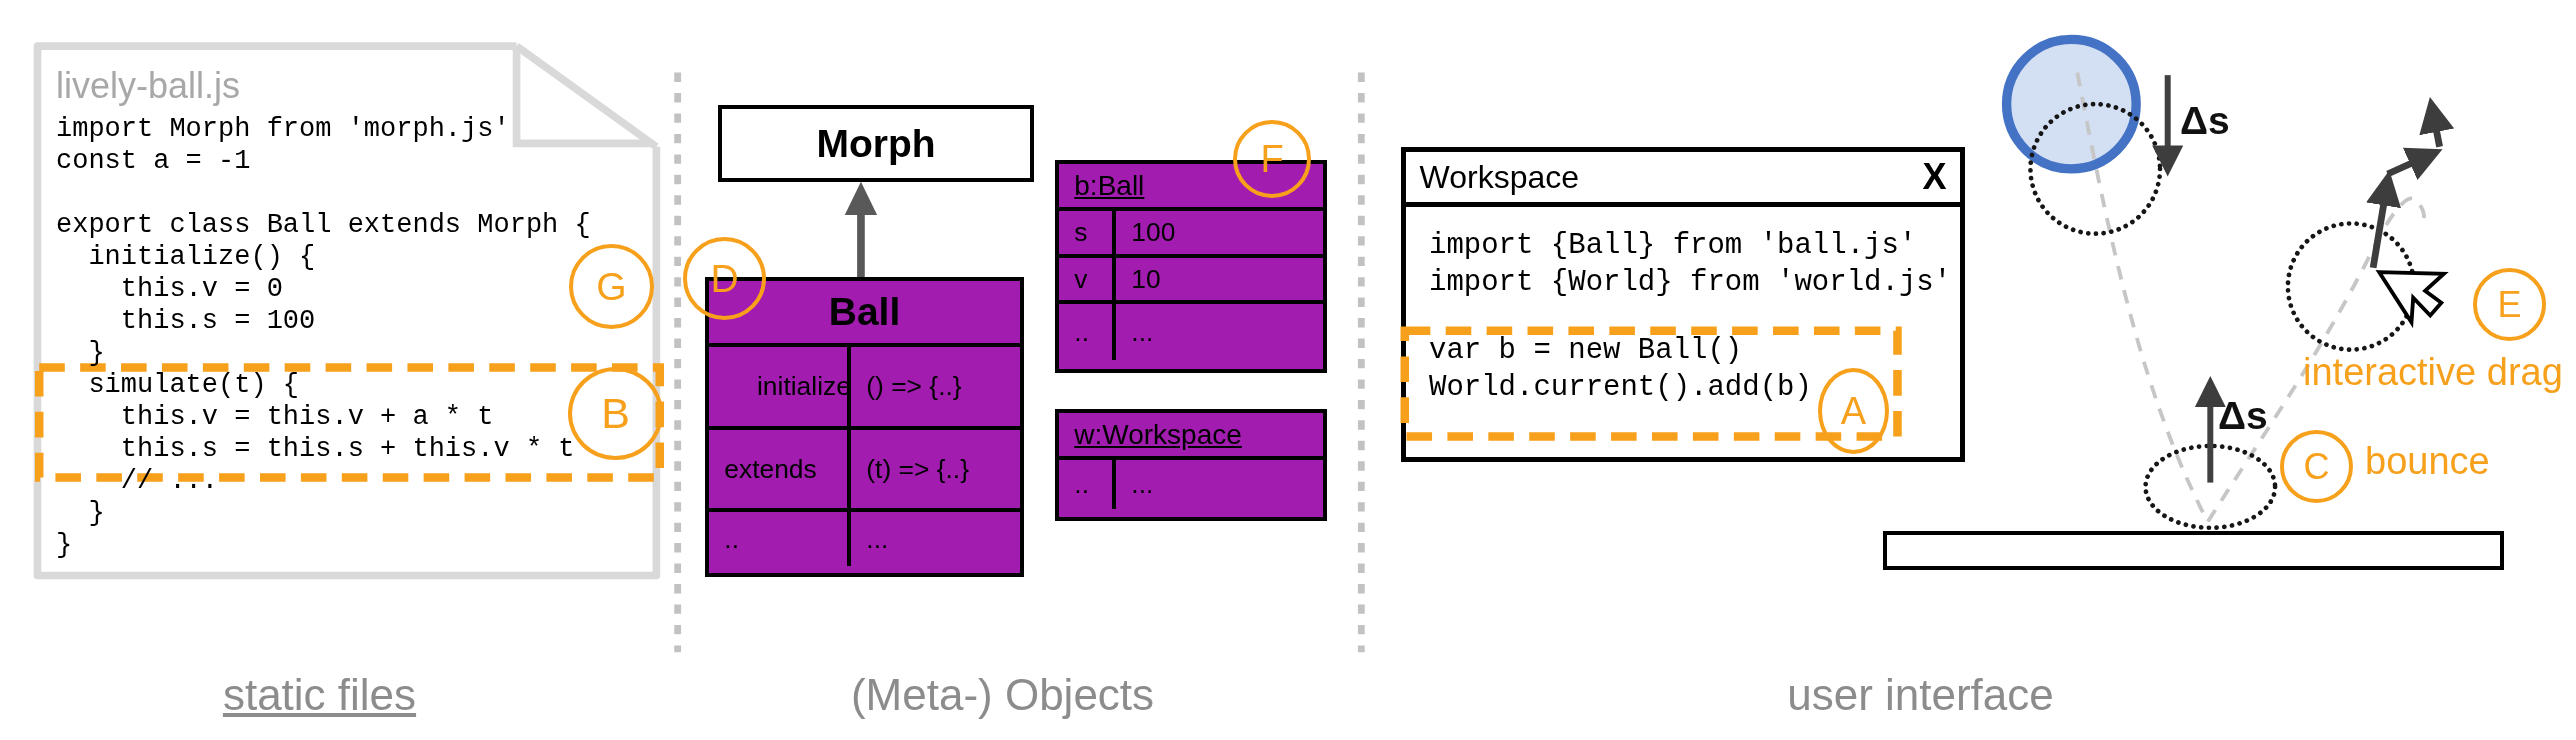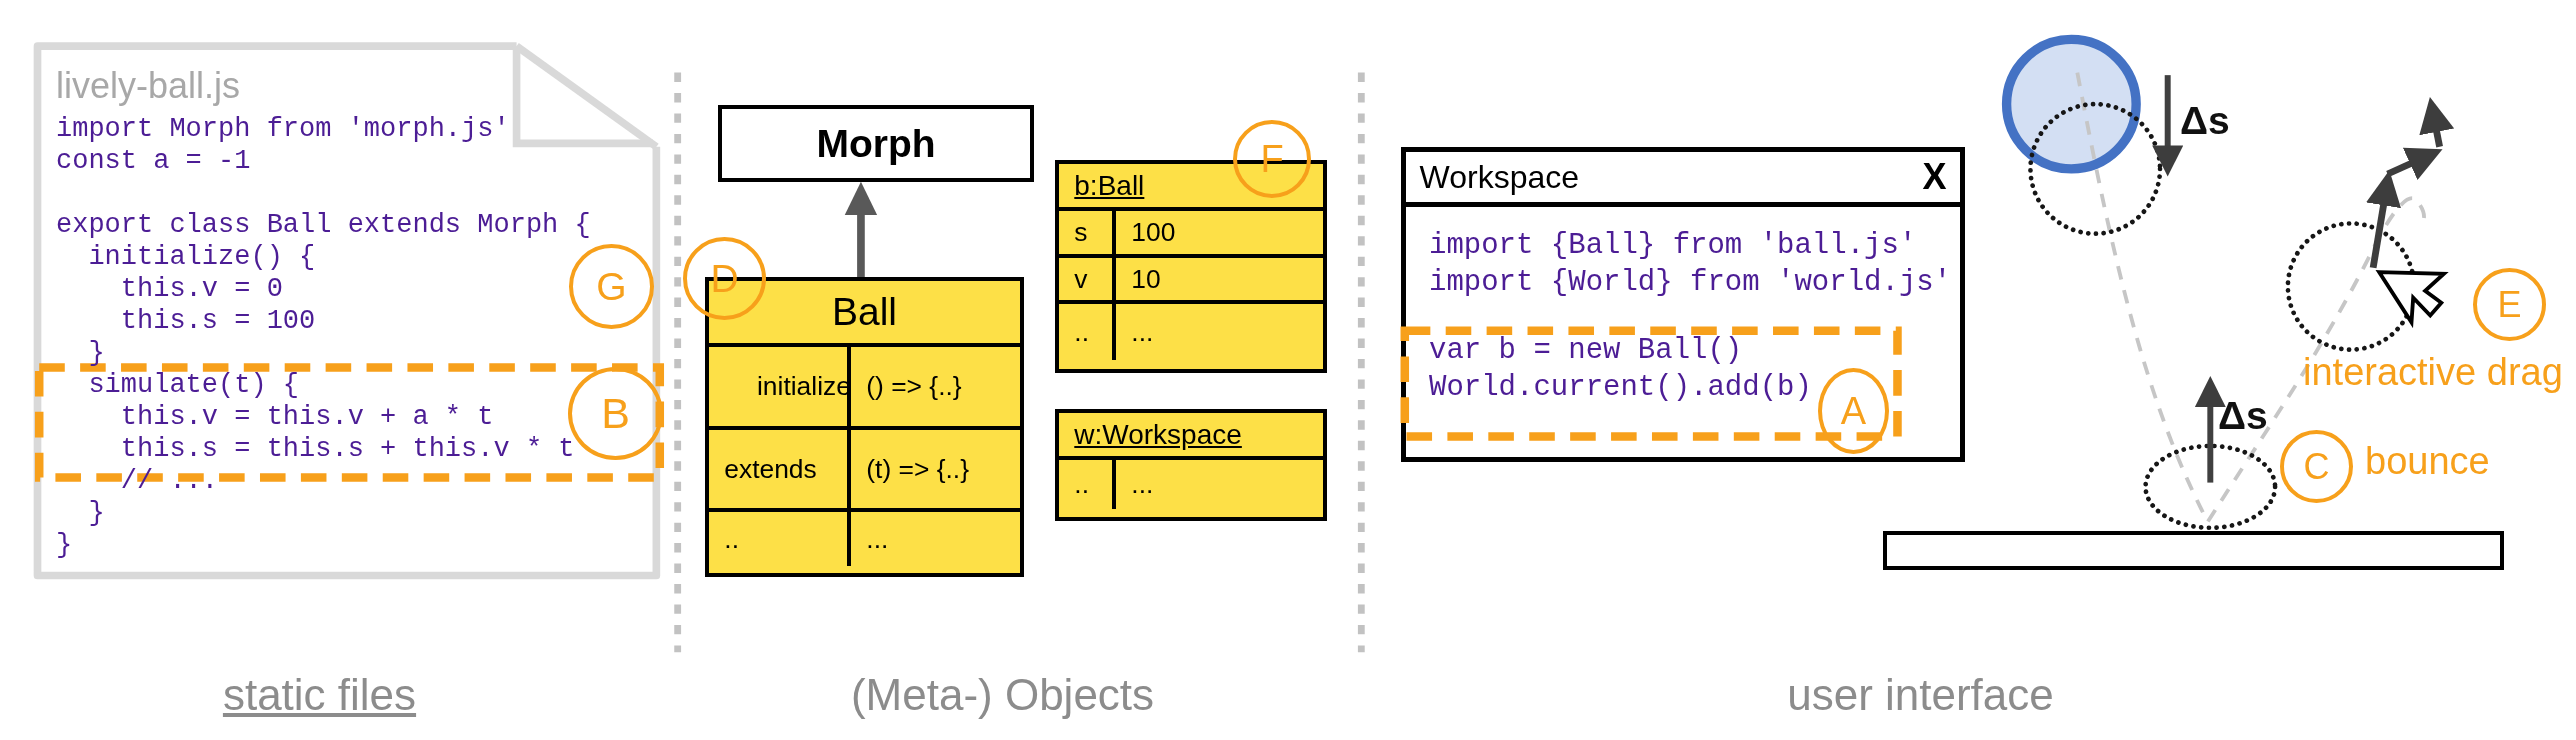--- a/index.html
+++ b/index.html
@@ -3,27 +3,27 @@
 <meta charset="utf-8">
 <style>
   html,body{margin:0;padding:0;background:#fff;}
   #canvas{position:relative;width:2576px;height:741px;background:#fff;overflow:hidden;
           font-family:"Liberation Sans",sans-serif;}
   svg{position:absolute;left:0;top:0;}
   #bg-svg{z-index:0;}
   #overlay-svg{z-index:2;pointer-events:none;}
   .abs{position:absolute;box-sizing:border-box;}
   .z1{z-index:1;}
-  pre.code{margin:0;font-family:"Liberation Mono",monospace;color:#4c1d95;background:transparent;}
+  pre.code{margin:0;font-family:"Liberation Mono",monospace;color:#000000;background:transparent;}
   .file-title{font-size:36px;color:#a8a8a8;letter-spacing:0px;}
   .section-label{font-size:44px;color:#8c8c8c;text-align:center;width:511px;}
   
-  .tbl{position:absolute;background:#fde047;border:4.3px solid #000;z-index:1;}
+  .tbl{position:absolute;background:#a21caf;border:4.3px solid #000;z-index:1;}
   .tbl .hdr{display:flex;align-items:center;border-bottom:4.3px solid #000;box-sizing:border-box;}
-  .tbl .hdr.center{justify-content:center;font-weight:normal;font-size:39px;}
+  .tbl .hdr.center{justify-content:center;font-weight:bold;font-size:39px;}
   .tbl .hdr.obj{padding-left:15.3px;font-size:28px;text-decoration:underline;}
   .tbl .row{display:flex;border-bottom:4.3px solid #000;box-sizing:border-box;}
   .tbl .row.last{border-bottom:none;}
   .tbl .c1,.tbl .c2{display:flex;align-items:center;padding-left:15.3px;font-size:26.4px;box-sizing:border-box;}
   .tbl .c1{border-right:4.3px solid #000;}
   .morph-box{border:4.3px solid #000;background:#fff;display:flex;align-items:center;justify-content:center;
              font-weight:bold;font-size:39px;}
   
   .win{border:5.1px solid #000;background:#fff;}
   .win .titlebar{display:flex;align-items:center;border-bottom:5.1px solid #000;box-sizing:border-box;

